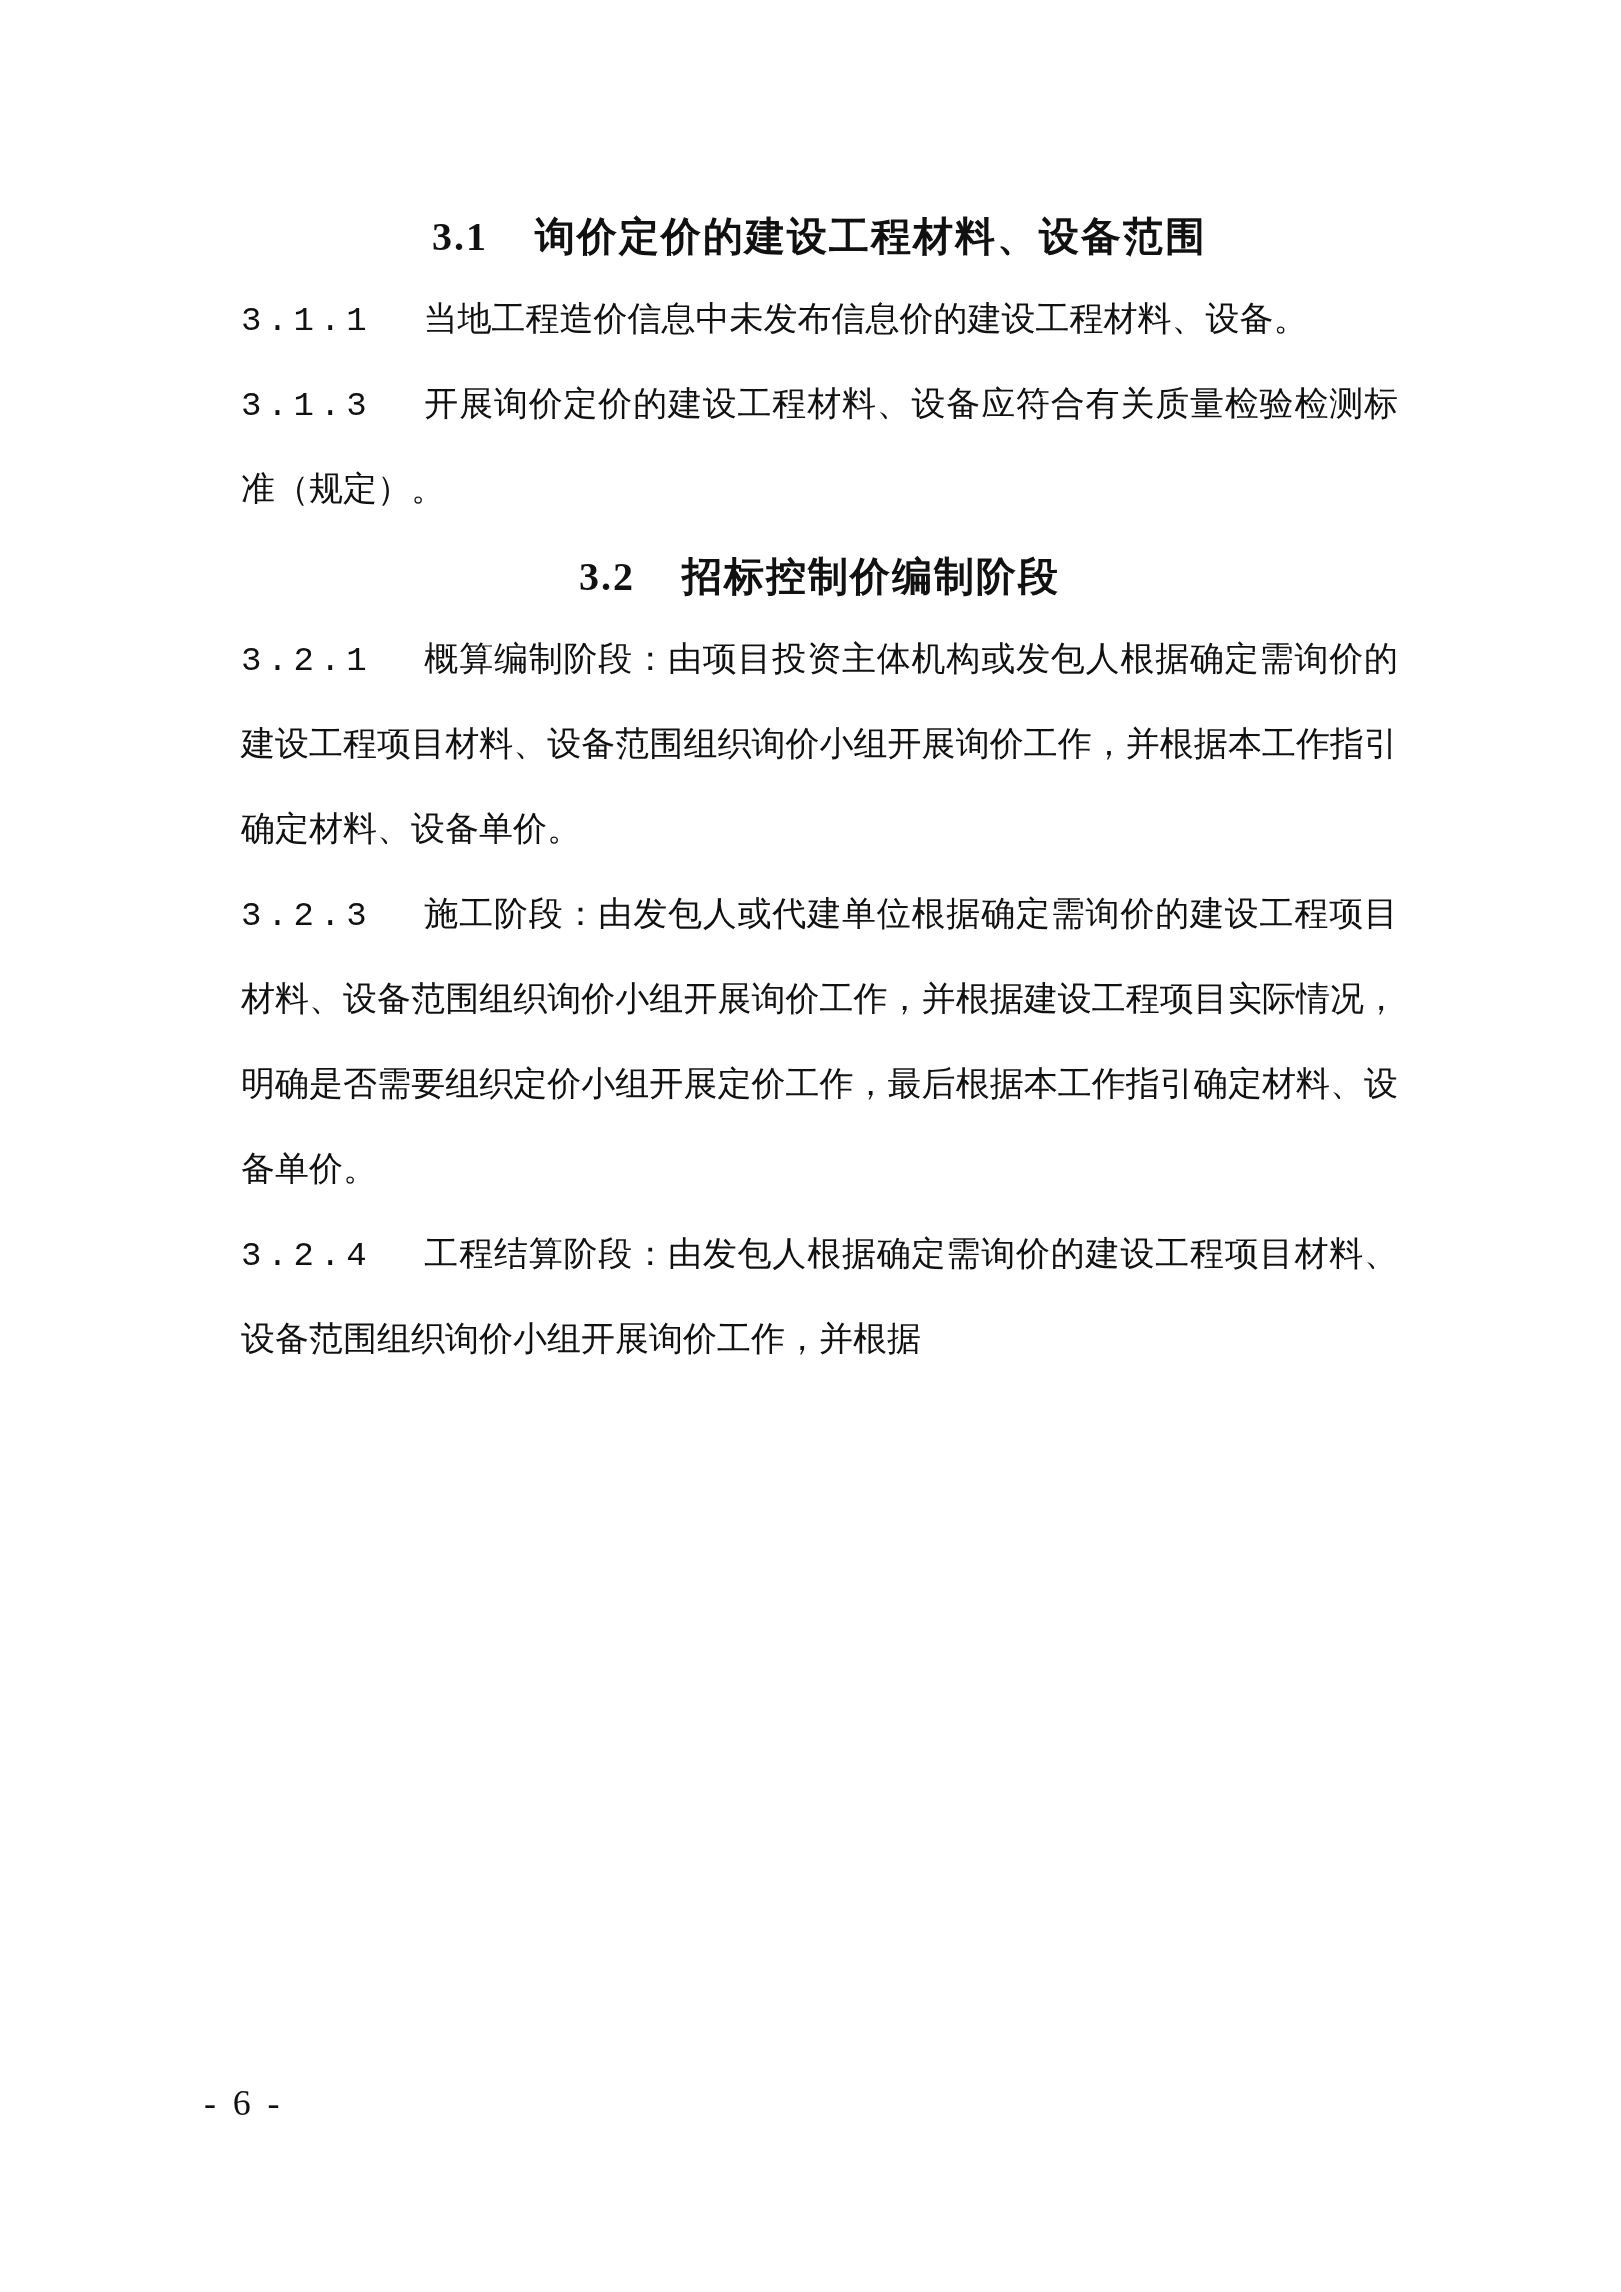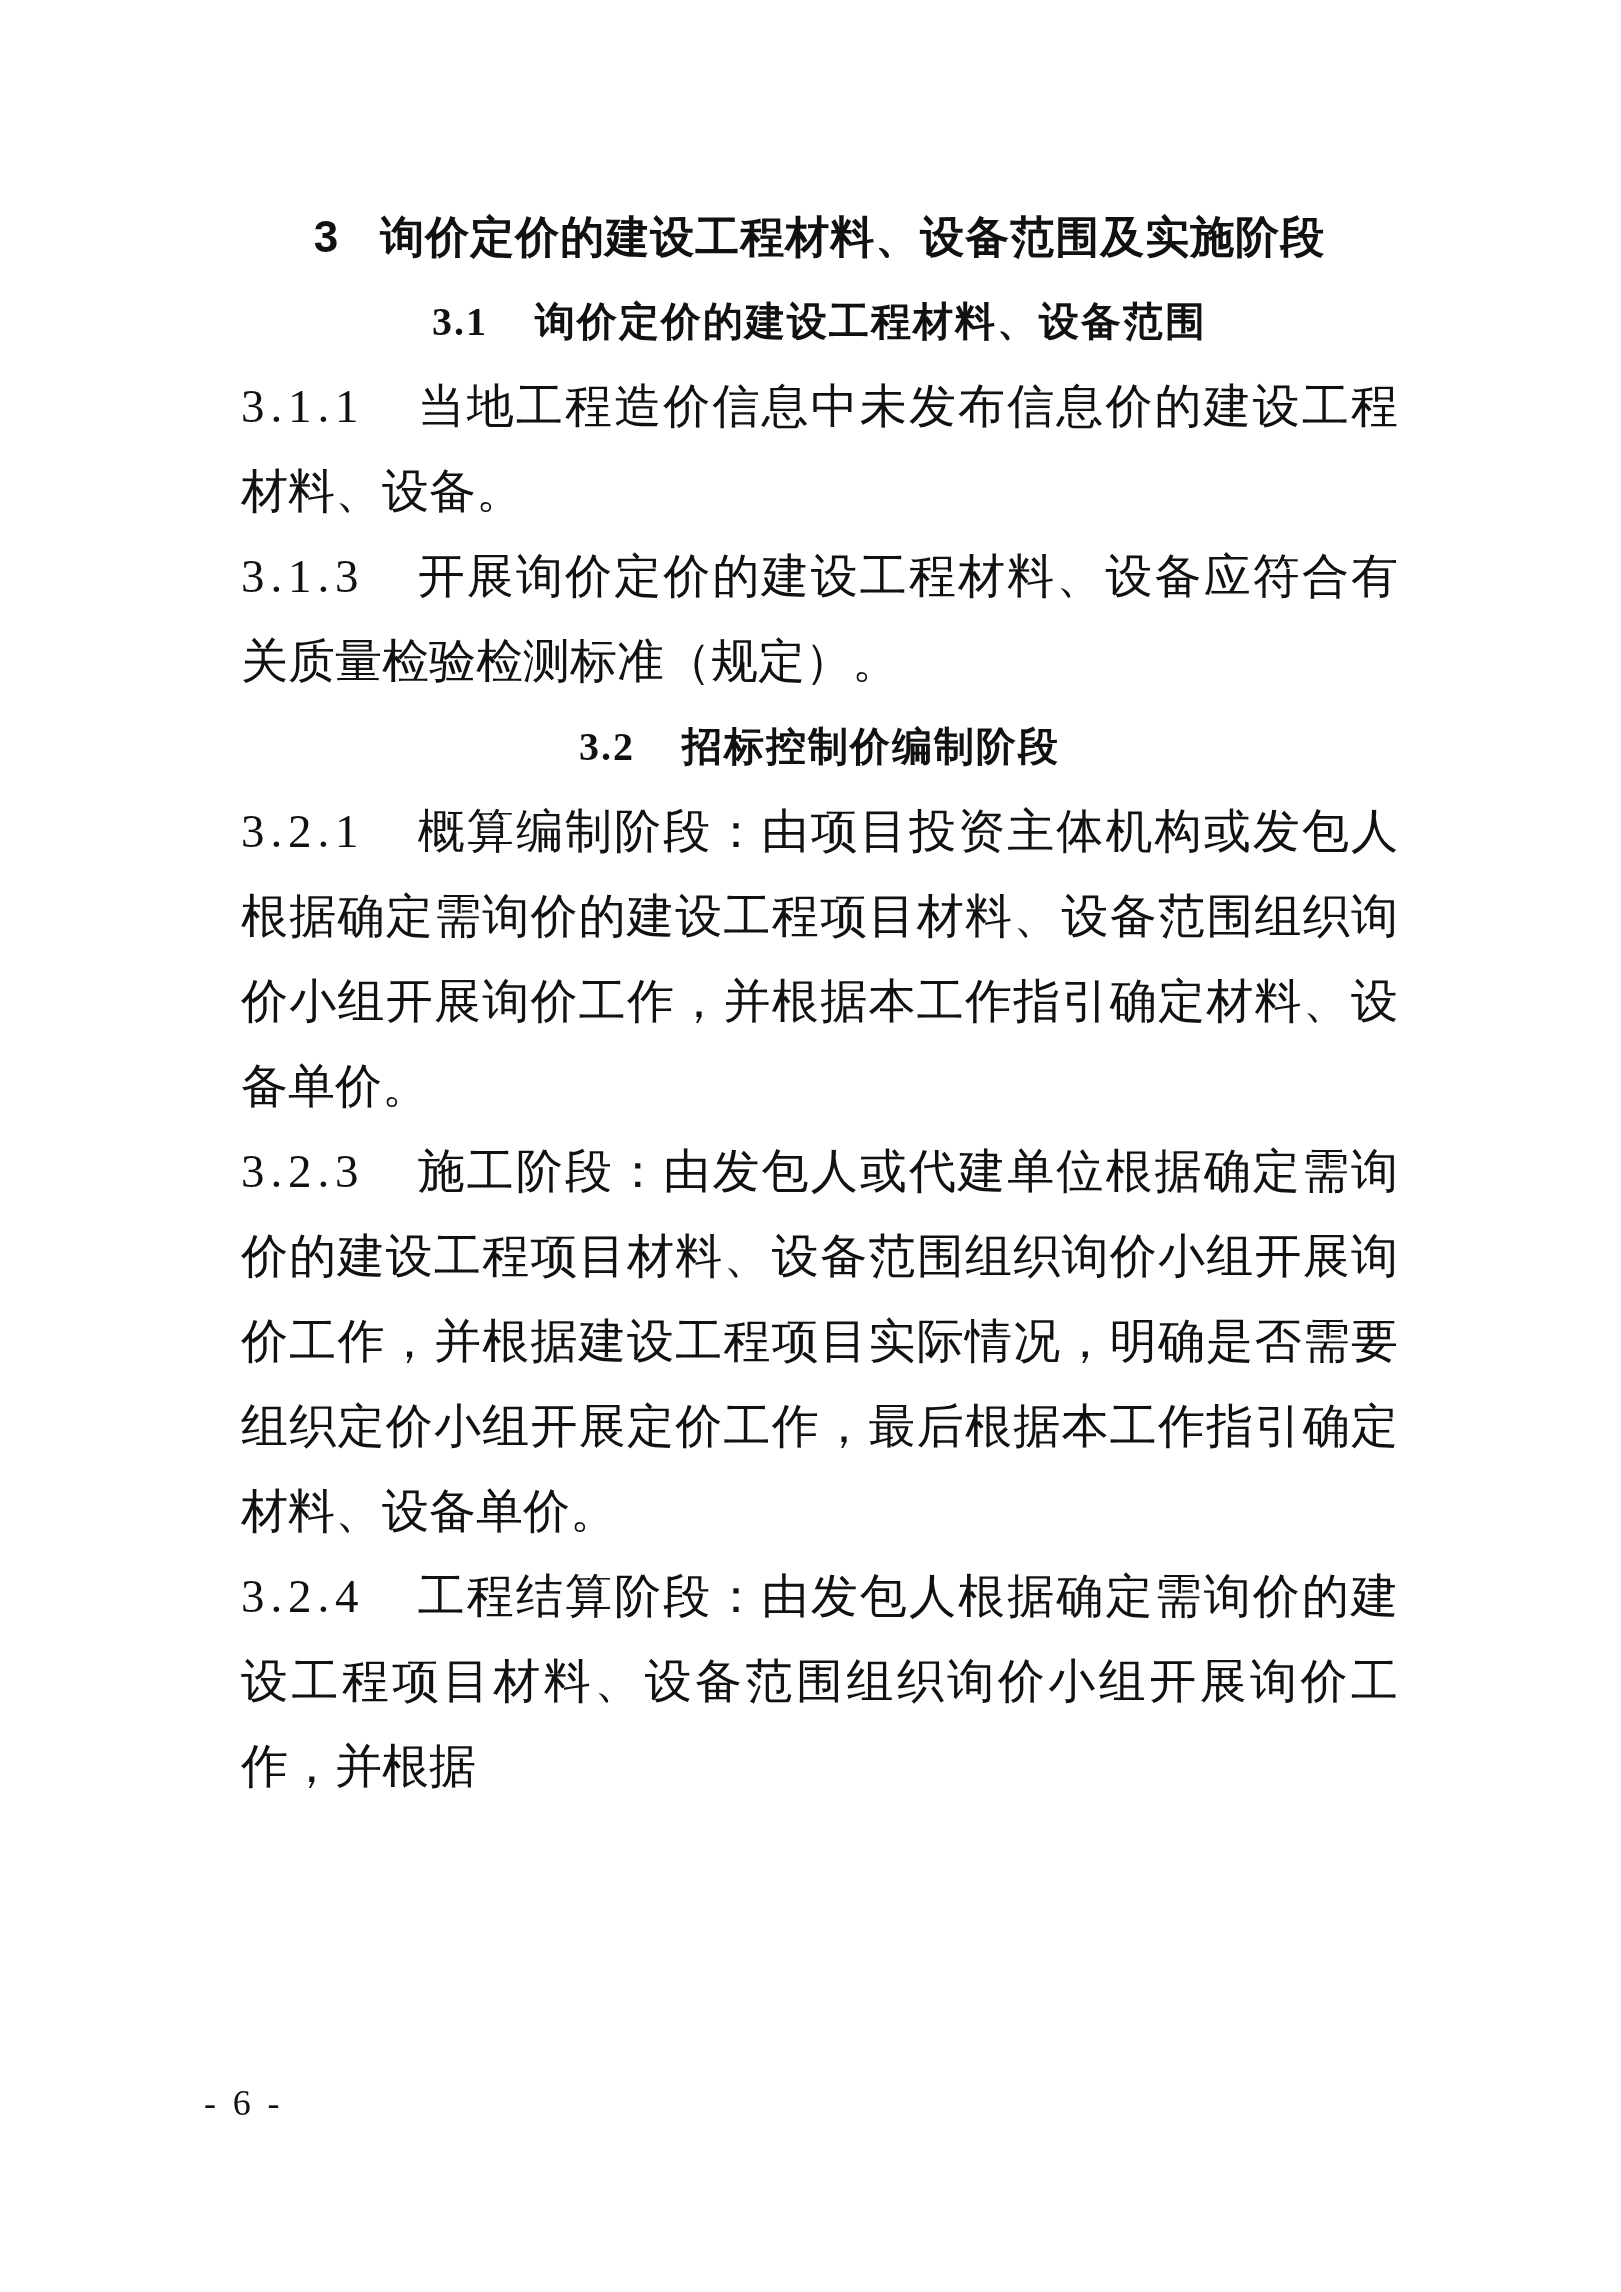--- a/index.html
+++ b/index.html
@@ -44,26 +44,27 @@
     letter-spacing: 2px;
     white-space: nowrap;
     text-align: center;
   }
   .section-heading .num-gap-heading {
     display: inline-block;
     width: 47px;
   }
   .clause {
     margin: 0;
-    font-size: 47px;
+    font-size: 34px;
     line-height: 85px;
     text-align: justify;
     text-align-last: left;
     word-break: normal;
     overflow-wrap: break-word;
+    font-family: Liberation Mono, monospace;
   }
   .clause-num {
     letter-spacing: 5.9px;
   }
   .num-gap {
     display: inline-block;
     width: 51px;
   }
   .page-number {
     position: absolute;
@@ -75,21 +76,20 @@
     font-family: "Liberation Serif", serif;
     color: #111111;
   }
 </style>
 </head>
 <body>
 
 <div class="page">
   <div class="content">
 
-    <h1 class="chapter-title"><span>3</span><span class="num-gap-title"></span><span>询价定价的建设工程材料、设备范围及实施阶段</span></h1>
 
     <h2 class="section-heading"><span>3.1</span><span class="num-gap-heading"></span><span>询价定价的建设工程材料、设备范围</span></h2>
 
     <p class="clause"><span class="clause-num">3.1.1</span><span class="num-gap"></span><span>当地工程造价信息中未发布信息价的建设工程材料、设备。</span></p>
 
 
     <p class="clause"><span class="clause-num">3.1.3</span><span class="num-gap"></span><span>开展询价定价的建设工程材料、设备应符合有关质量检验检测标准（规定）。</span></p>
 
     <h2 class="section-heading"><span>3.2</span><span class="num-gap-heading"></span><span>招标控制价编制阶段</span></h2>
 

